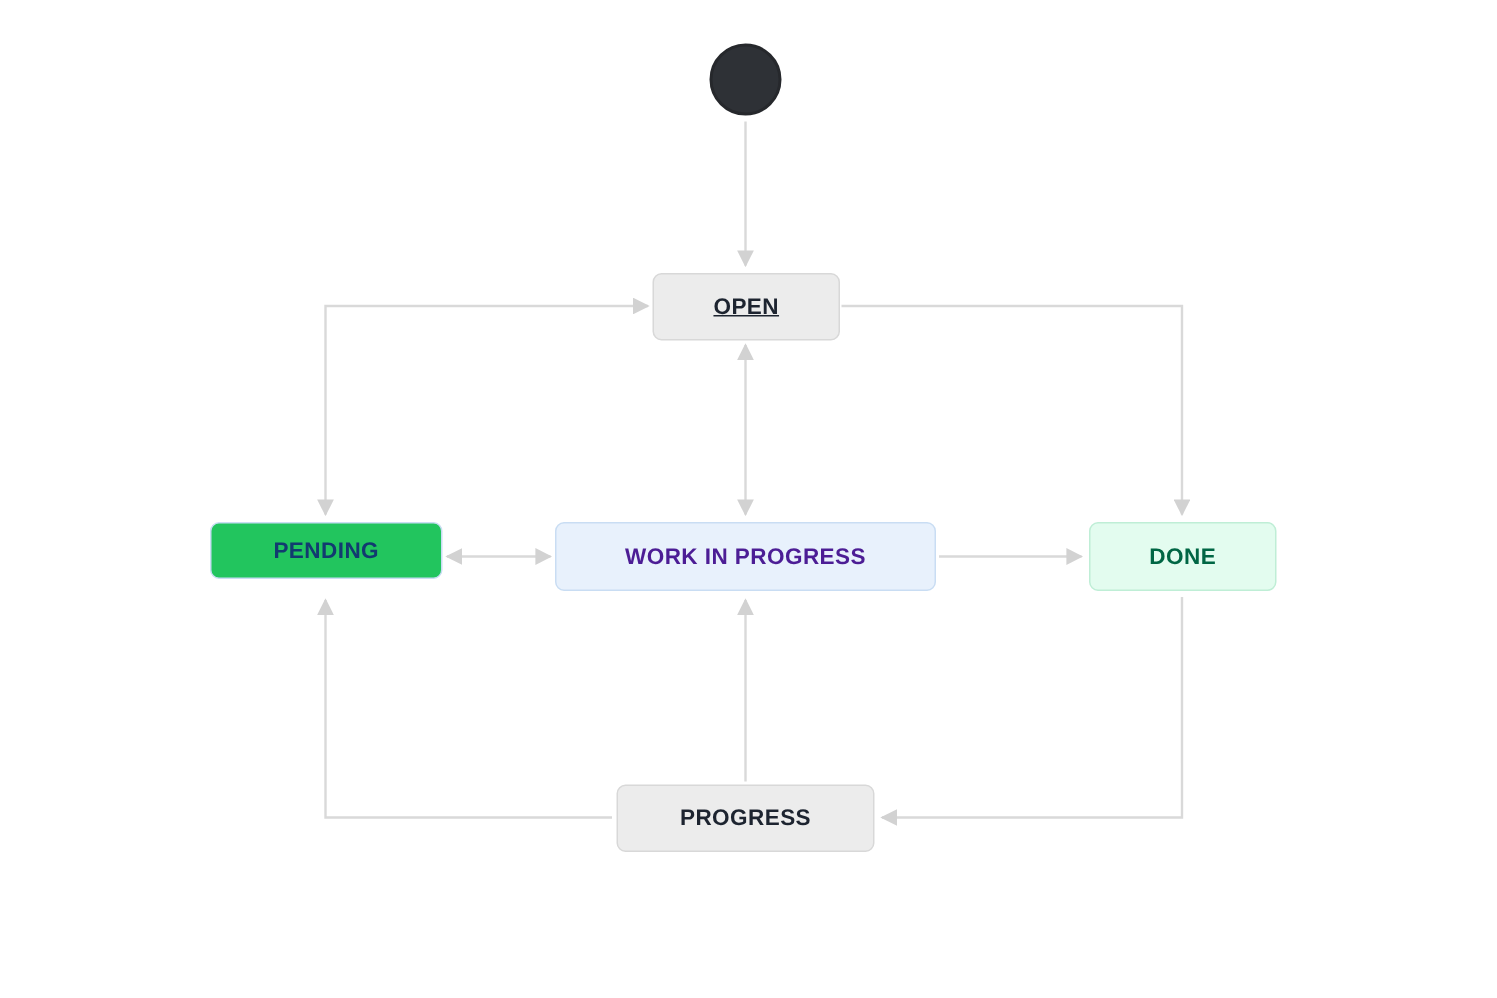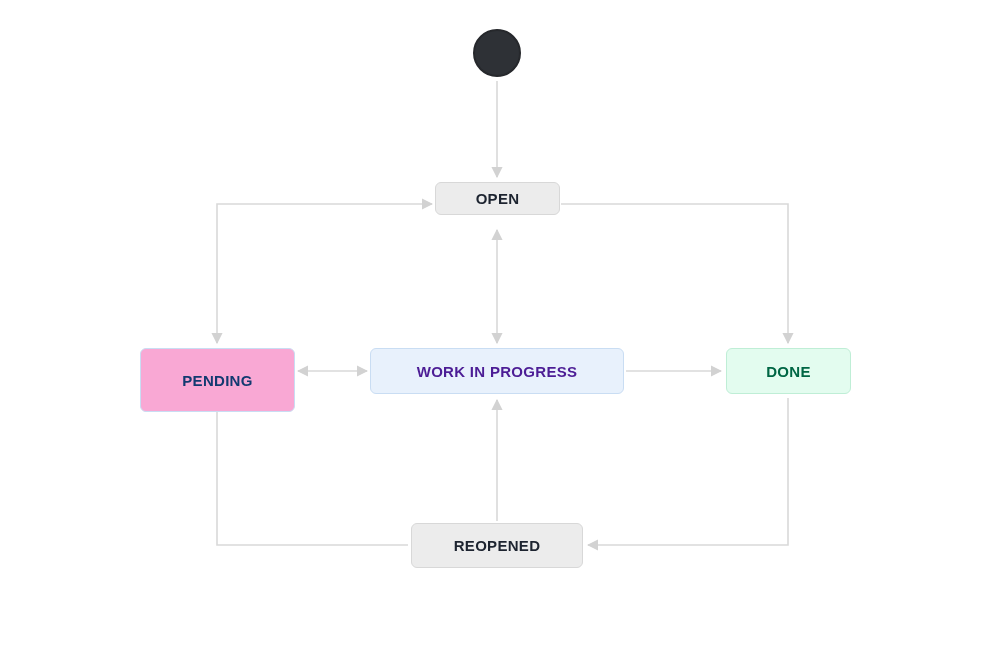--- a/index.html
+++ b/index.html
@@ -40,28 +40,29 @@
     left: 473px;
     top: 29px;
     width: 48px;
     height: 48px;
     border-radius: 50%;
     background: #2e3136;
     border: 2px solid #26282c;
     box-sizing: border-box;
   }
   .node-open {
-    left: 435px; top: 182px; width: 125px; height: 33px;
+    left: 435px; top: 182px; width: 125px; height: 45px;
     background: #ececec;
     border-color: #d8d8d8;
     color: #1d2430;
+    text-decoration: underline;
   }
   .node-pending {
-    left: 140px; top: 348px; width: 155px; height: 64px;
-    background: #f9a8d4;
+    left: 140px; top: 348px; width: 155px; height: 38px;
+    background: #22c55e;
     border-color: #c9ddf3;
     color: #123a70;
   }
   .node-wip {
     left: 370px; top: 348px; width: 254px; height: 46px;
     background: #e8f1fc;
     border-color: #c9ddf3;
     color: #4c1d95;
   }
   .node-done {
@@ -125,16 +126,16 @@
 
   <div class="node node-wip">
     <span>WORK IN PROGRESS</span>
   </div>
 
   <div class="node node-done">
     <span>DONE</span>
   </div>
 
   <div class="node node-reopened">
-    <span>REOPENED</span>
+    <span>PROGRESS</span>
   </div>
 
 </div>
 
 </body></html>

